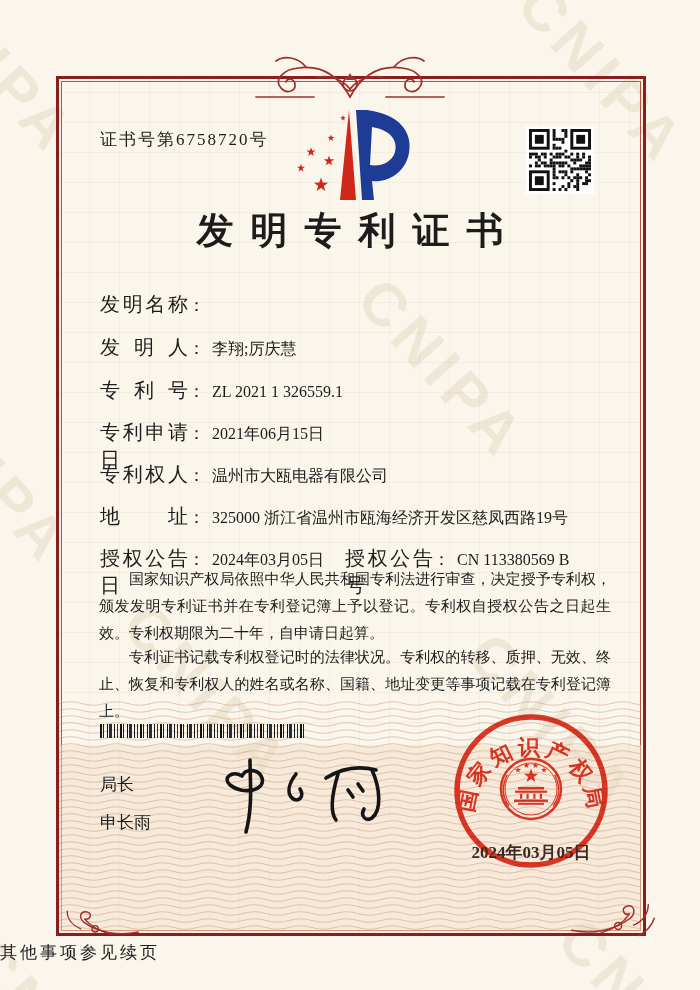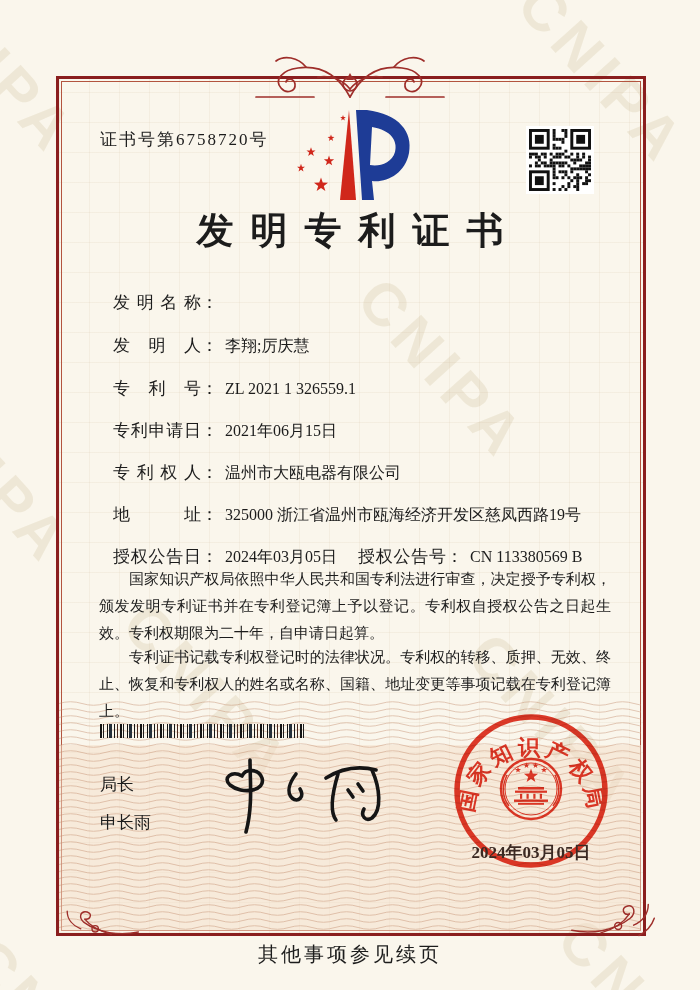--- a/index.html
+++ b/index.html
@@ -28,21 +28,21 @@
   .certno{position:absolute;left:100px;top:128px;font-size:17px;letter-spacing:2px;z-index:2;text-align:right;}
   .logo{position:absolute;left:283px;top:106px;width:134px;height:100px;z-index:2;}
   .logo-red{fill:var(--logo_red,#d0271b);}
   .logo-blue{fill:var(--logo_blue,#1e3c96);}
   .qr{position:absolute;left:526px;top:126px;width:68px;height:68px;background:#fff;
       padding:3px;box-sizing:border-box;z-index:2;}
   .title{position:absolute;left:0;right:0;top:206px;text-align:center;font-size:37px;font-weight:bold;
          letter-spacing:17px;text-indent:17px;z-index:2;}
   
   .frow{position:absolute;left:100px;display:flex;align-items:baseline;font-size:16px;z-index:2;}
-  .flabel{display:inline-block;width:88px;font-size:17px;text-align:justify;text-align-last:justify;margin-left:13px;}
+  .flabel{display:inline-block;width:88px;font-size:20px;text-align:justify;text-align-last:justify;}
   .fcolon{font-size:17px;}
   .fvalue{margin-left:7px;white-space:nowrap;}
   .frow2{left:345px;}
   
   .para{position:absolute;left:99px;width:512px;text-align:justify;text-indent:2em;
         font-size:15px;line-height:27px;z-index:2;}
   
   .barcode{position:absolute;left:100px;top:724px;width:206px;height:14px;z-index:2;background:
     repeating-linear-gradient(90deg,#151515 0 2px,transparent 2px 3px,#1d1d1d 3px 4px,
       transparent 4px 7px,#111 7px 8px,transparent 8px 9px,#26303a 9px 12px,transparent 12px 14px,
@@ -58,21 +58,21 @@
   .seal{position:absolute;left:450px;top:713px;width:162px;height:162px;z-index:3;
         mix-blend-mode:multiply;opacity:.95;}
   .seal-red-stroke{stroke:var(--seal_red,#e0301f);fill:none;}
   .seal-red-fill{fill:var(--seal_red,#e0301f);}
   .seal-org{font-family:"Liberation Serif","DejaVu Serif",serif;font-size:22px;font-weight:bold;
             letter-spacing:4px;fill:var(--seal_red,#e0301f);}
   .seal-date{font-family:"Liberation Serif","DejaVu Serif",serif;font-size:17px;font-weight:bold;
              fill:#33221e;}
   
   .pageinfo{position:absolute;left:0;right:0;top:900px;text-align:center;font-size:13.5px;z-index:2;}
-  .contnote{position:absolute;left:0;right:0;top:941px;text-align:center;font-size:20px;
+  .contnote{position:absolute;left:0;right:0;top:941px;font-size:17px;
             letter-spacing:3px;z-index:2;}
 </style>
 </head>
 <body>
 
 <div class="page">
 
   <span class="wm" style="left:-55px;top:-40px">CNIPA</span>
   <span class="wm" style="left:555px;top:-30px">CNIPA</span>
   <span class="wm" style="left:395px;top:265px">CNIPA</span>

